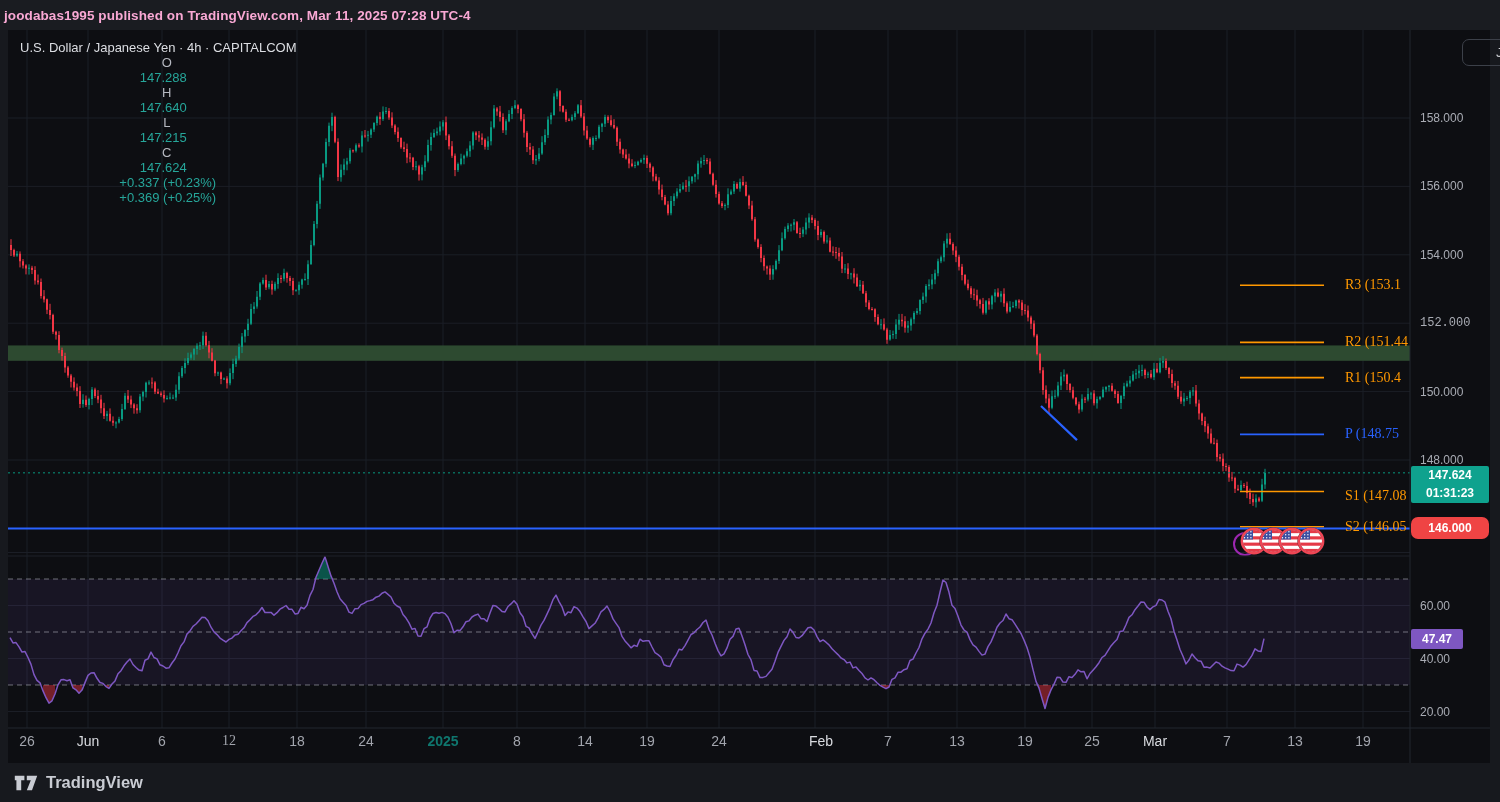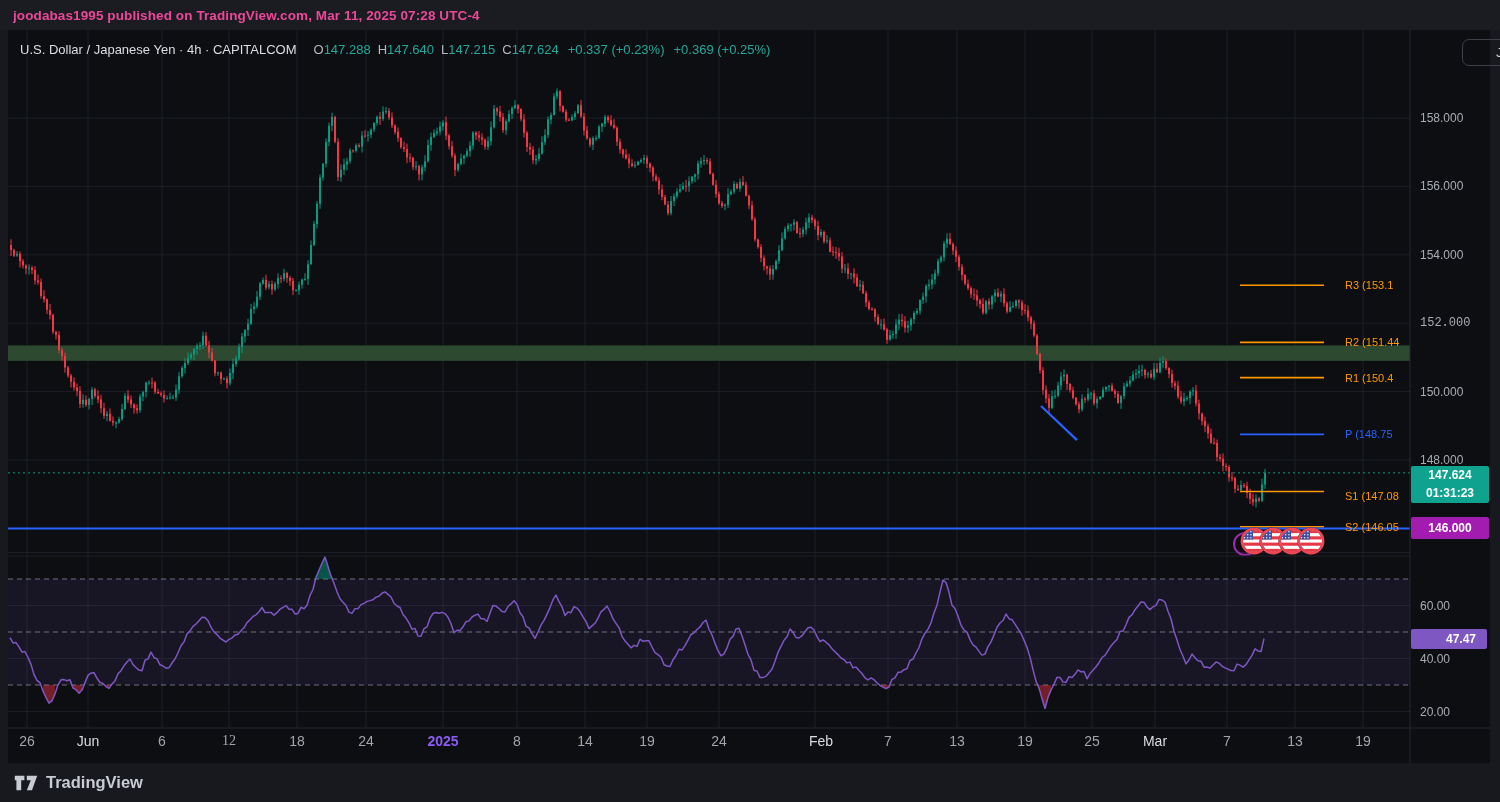--- a/index.html
+++ b/index.html
@@ -6,54 +6,54 @@
   body{
     width:1500px;height:802px;position:relative;overflow:hidden;
     background:#17191e;
     font-family:"Liberation Sans","DejaVu Sans",sans-serif;
     -webkit-font-smoothing:antialiased;
   }
   .top-bar{
     position:absolute;left:0;top:0;width:1500px;height:30px;
     background:#1a1c21;display:flex;align-items:center;
   }
-  .top-bar span{color:#ec4899;font-size:13.5px;font-weight:600;margin-left:13px;letter-spacing:.1px;}
+  .top-bar span{color:#f9a8d4;font-size:13.5px;font-weight:600;margin-left:4px;letter-spacing:.1px;}
   .chart-card{
     position:absolute;left:8px;top:30px;width:1482px;height:733px;
     background:#0d0e12;
   }
   #chart-svg{position:absolute;left:0;top:0;}
   .legend{
     position:absolute;left:12px;top:10px;height:18px;z-index:5;
-    font-size:13px;display:flex;align-items:center;white-space:nowrap;
+    font-size:13px;display:flex;align-items:center;white-space:nowrap;flex-direction:column;
   }
   .legend .title{color:#dcdee3;margin-right:10px;}
   .legend .olabel{color:#b6b9c1;margin-left:7px;}
   .legend .oval{color:#26a69a;}
   .legend .chg{color:#26a69a;margin-left:9px;}
   .jpy-btn{
     position:absolute;left:1454px;top:9px;width:70px;height:27px;z-index:6;
     background:transparent;border:1px solid #3c4049;border-radius:7px;
     color:#d7d9de;font-size:13.5px;font-weight:400;cursor:pointer;
     font-family:"Liberation Sans","DejaVu Sans",sans-serif;
     padding-left:29px;
   }
   .axis-label{position:absolute;left:1412px;color:#a9acb4;font-size:12px;height:16px;line-height:16px;}
-  .pivot-label{position:absolute;left:1337px;width:65px;overflow:hidden;white-space:nowrap;font-size:11px;height:16px;line-height:16px;}
+  .pivot-label{position:absolute;left:1337px;width:65px;overflow:hidden;white-space:nowrap;font-size:14px;height:16px;line-height:16px;font-family:Liberation Serif, serif;}
   .badge{
     position:absolute;left:1403px;width:78px;z-index:4;color:#fff;
     font-size:12px;font-weight:700;text-align:center;border-radius:2px;
   }
   .badge.price{background:#0fa28e;height:37px;}
   .badge.price div{height:18px;line-height:19px;}
   .badge.hline{background:#2962ff;height:22px;line-height:22px;}
   .badge.rsi{background:#7e57c2;width:52px;height:20px;line-height:20px;}
   .time-label{position:absolute;transform:translateX(-50%);top:703px;color:#a2a5ad;font-size:14px;height:16px;line-height:16px;white-space:nowrap;}
   .time-label.major{color:#d9dbe0;}
-  .time-label.year{font-weight:700;color:#8b5cf6;}
+  .time-label.year{font-weight:700;color:#0f766e;}
   .footer-bar{
     position:absolute;left:0;top:763px;width:1500px;height:39px;
     display:flex;align-items:center;background:#17191e;
   }
   .footer-bar .logo{margin-left:14px;display:flex;align-items:center;}
   .footer-bar .brand{color:#c9ccd3;font-size:16.5px;font-weight:700;margin-left:8px;}
 </style>
 </head>
 <body>
 
@@ -279,22 +279,22 @@
       <div class="time-label major" style="left: 1147px; top: 703px;">Mar</div>
       <div class="time-label" style="left: 1219px; top: 703px;">7</div>
       <div class="time-label" style="left: 1287px; top: 703px;">13</div>
       <div class="time-label" style="left: 1355px; top: 703px;">19</div>
     </div>
 
   <div class="badge price" id="price-badge" style="top: 435.859px; background: rgb(15, 162, 142);">
     <div>147.624</div>
     <div>01:31:23</div>
   </div>
-  <div class="badge hline" id="hline-badge" style="top: 487.4px; background: #a21caf;">146.000</div>
-  <div class="badge rsi" id="rsi-badge" style="top: 598.705px; background: rgb(126, 87, 194); padding-left: 24px;">47.47</div>
+  <div class="badge hline" id="hline-badge" style="top: 487.4px; background: #ef4444; border-radius: 7px;">146.000</div>
+  <div class="badge rsi" id="rsi-badge" style="top: 598.705px; background: rgb(126, 87, 194);">47.47</div>
 </div>
 
 <div class="footer-bar">
   <span class="logo">
     <svg width="24" height="22" viewBox="0 0 30 22">
       <path d="M1 2 h12 v5.5 h-4 V20 H3 V7.5 H1 Z" fill="#c9ccd3"></path>
       <path d="M16 2 h13 l-6.5 18 h-6.5 l5-12.5 h-5 Z" fill="#c9ccd3"></path>
     </svg>
   </span>
   <span class="brand">TradingView</span>

